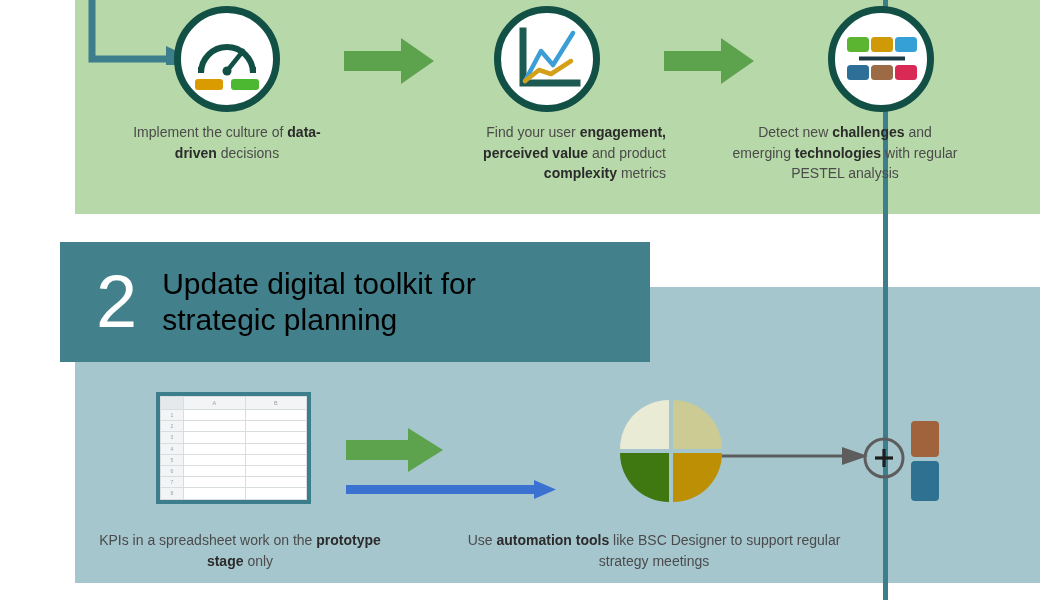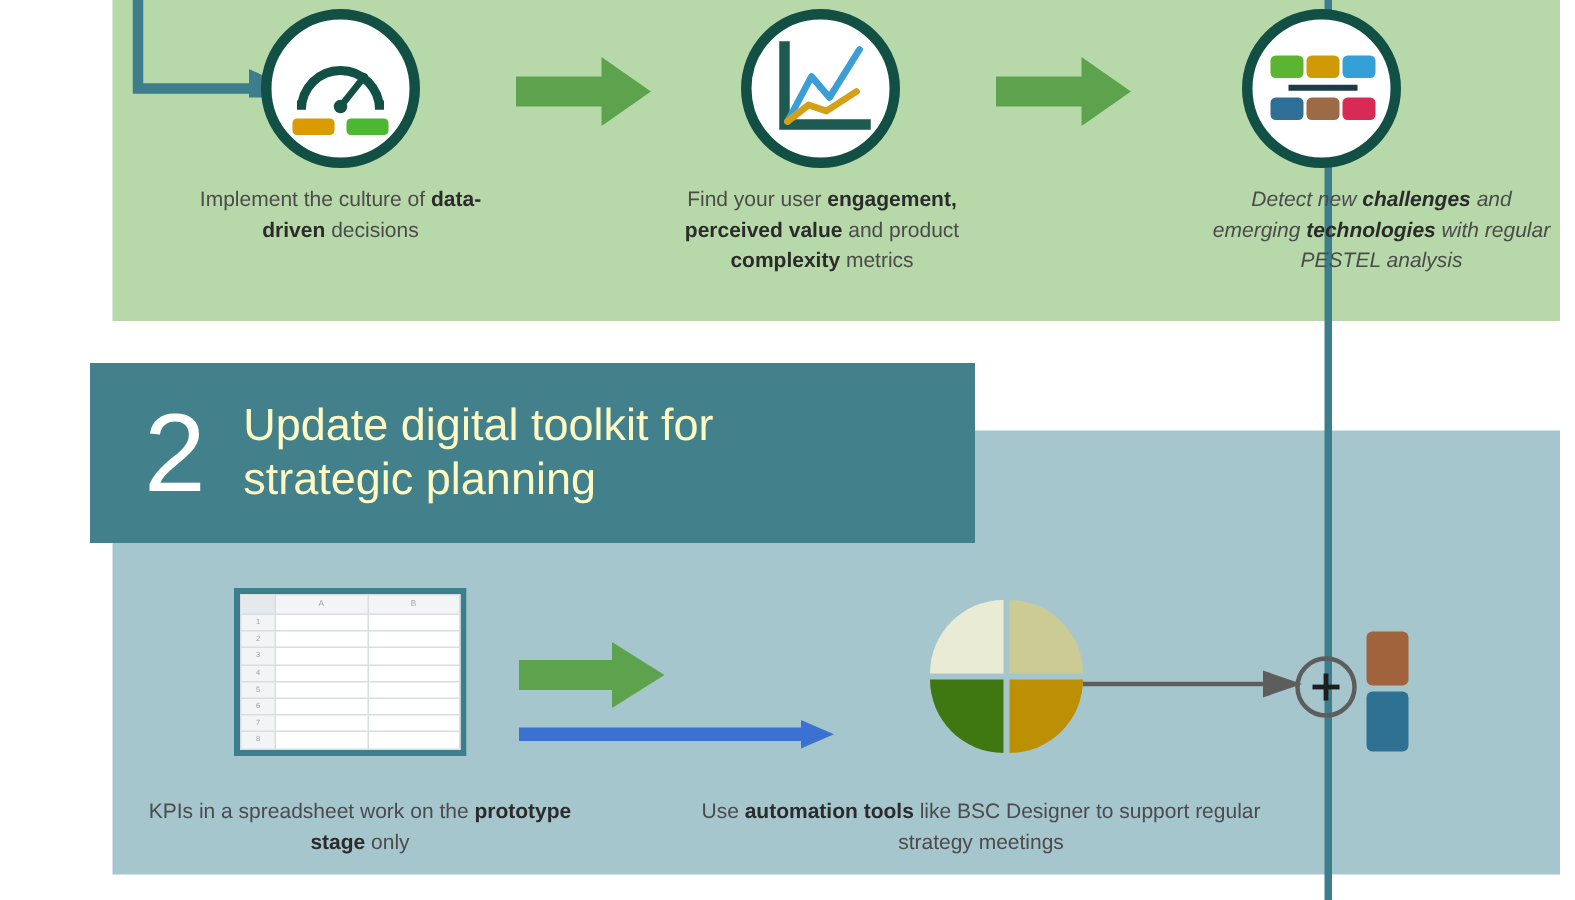--- a/index.html
+++ b/index.html
@@ -84,22 +84,22 @@
   .cap {
     position: absolute;
     text-align: center;
     font-size: 14px;
     line-height: 1.48;
     color: #4b4b4b;
     font-family: "Liberation Sans", sans-serif;
   }
   .cap b { color: #2b2b2b; font-weight: bold; }
   .cap-1 { left: 122px; top: 122px; width: 210px; }
-  .cap-2 { left: 430px; top: 122px; width: 236px; }
-  .cap-3 { left: 805px; top: 122px; width: 232px; font-style: italic; }
+  .cap-2 { left: 430px; top: 122px; width: 236px; text-align: right; }
+  .cap-3 { left: 729px; top: 122px; width: 232px; }
   .cap-4 { left: 65px;  top: 530px; width: 320px; margin-left: 15px; }
   .cap-5 { left: 448px; top: 530px; width: 412px; }
 
   
   .banner {
     position: absolute;
     left: 60px;
     top: 242px;
     width: 590px;
     height: 120px;
@@ -111,21 +111,21 @@
   }
   .banner-num {
     color: #ffffff;
     font-size: 74px;
     line-height: 0.9;
     font-weight: normal;
     margin-right: 26px;
     letter-spacing: -1px;
   }
   .banner-title {
-    color: #fef9c3;
+    color: #000000;
     font-size: 30px;
     line-height: 1.2;
     font-weight: normal;
   }
 
   
   .sheet {
     position: absolute;
     left: 156px;
     top: 392px;

